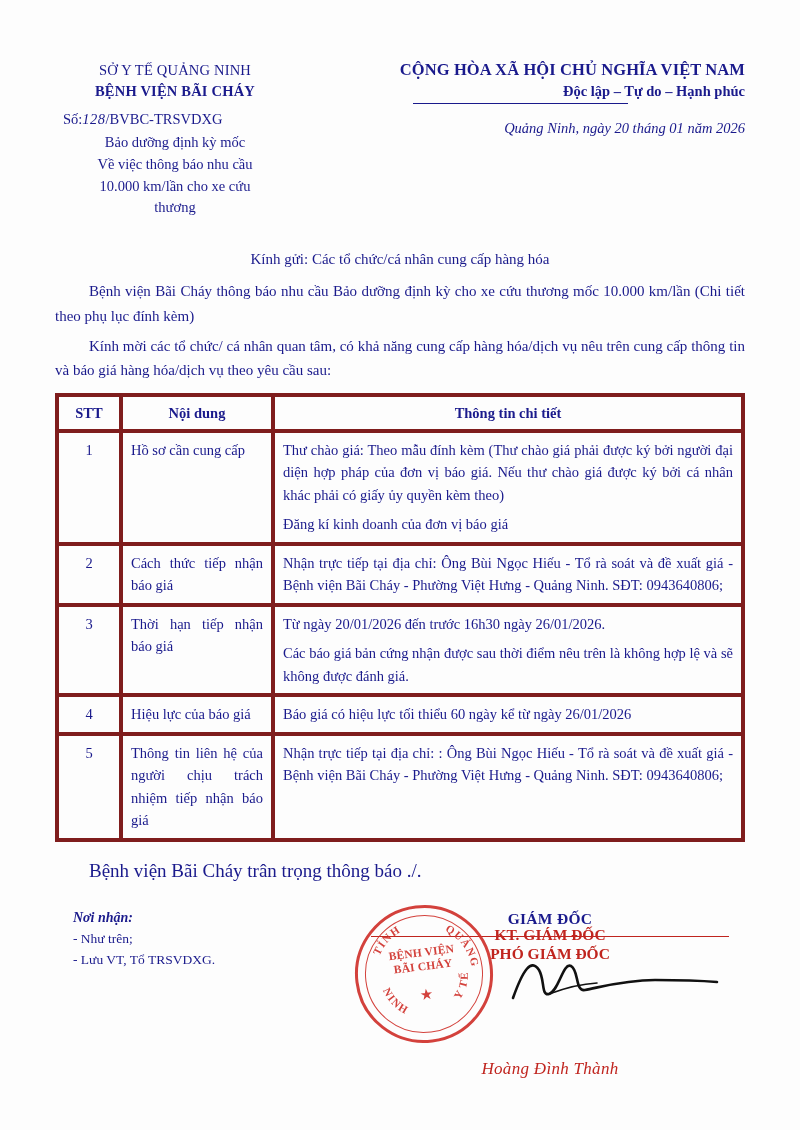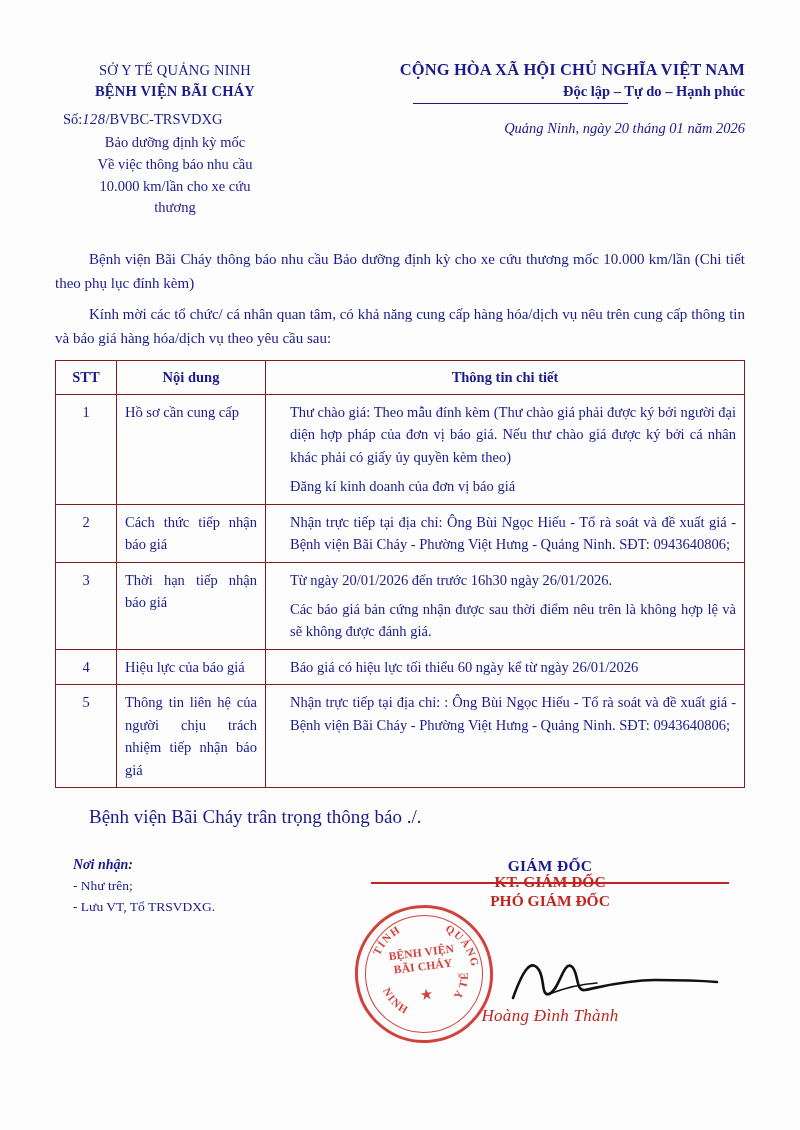--- a/index.html
+++ b/index.html
@@ -99,36 +99,36 @@
     margin-bottom: 6px;
   }
   
   table.main {
     width: 100%;
     border-collapse: collapse;
     margin-top: 10px;
     font-size: 14.5px;
   }
   table.main th, table.main td {
-    border: 1px solid #7f1d1d;
+    border: 4px solid #7f1d1d;
     padding: 6px 8px;
     vertical-align: top;
     line-height: 1.55;
   }
   table.main th {
     text-align: center;
     font-weight: bold;
     padding: 5px 4px;
   }
   .col-stt { width: 52px; text-align: center; }
   .col-noidung { width: 140px; }
   td.stt { text-align: center; }
   td.noidung { text-align: justify; }
   td.detail { text-align: justify; }
-  td.detail p { margin: 0 0 7px 16px; }
+  td.detail p { margin: 0 0 7px 0; }
   td.detail p:last-child { margin-bottom: 0; }
   .closing {
     text-indent: 34px;
     margin-top: 14px;
     font-size: 19px;
   }
   
   .sign-area {
     display: flex;
     padding: 0 73px;
@@ -269,20 +269,21 @@
     </div>
     <div class="header-right">
       <div class="nation">CỘNG HÒA XÃ HỘI CHỦ NGHĨA VIỆT NAM</div>
       <div class="motto">Độc lập – Tự do – Hạnh phúc</div>
       <div class="motto-underline"></div>
       <div class="place-date">Quảng Ninh, ngày 20 tháng 01 năm 2026</div>
     </div>
   </div>
 
   <div class="body-wrap">
+    <div class="kinhgui">Kính gửi: Các tổ chức/cá nhân cung cấp hàng hóa</div>
     <div class="para">Bệnh viện Bãi Cháy thông báo nhu cầu Bảo dưỡng định kỳ cho xe cứu thương mốc 10.000 km/lần (Chi tiết theo phụ lục đính kèm)</div>
     <div class="para">Kính mời các tổ chức/ cá nhân quan tâm, có khả năng cung cấp hàng hóa/dịch vụ nêu trên cung cấp thông tin và báo giá hàng hóa/dịch vụ theo yêu cầu sau:</div>
 
     <table class="main">
       <thead>
         <tr>
           <th class="col-stt">STT</th>
           <th class="col-noidung">Nội dung</th>
           <th>Thông tin chi tiết</th>
         </tr>

